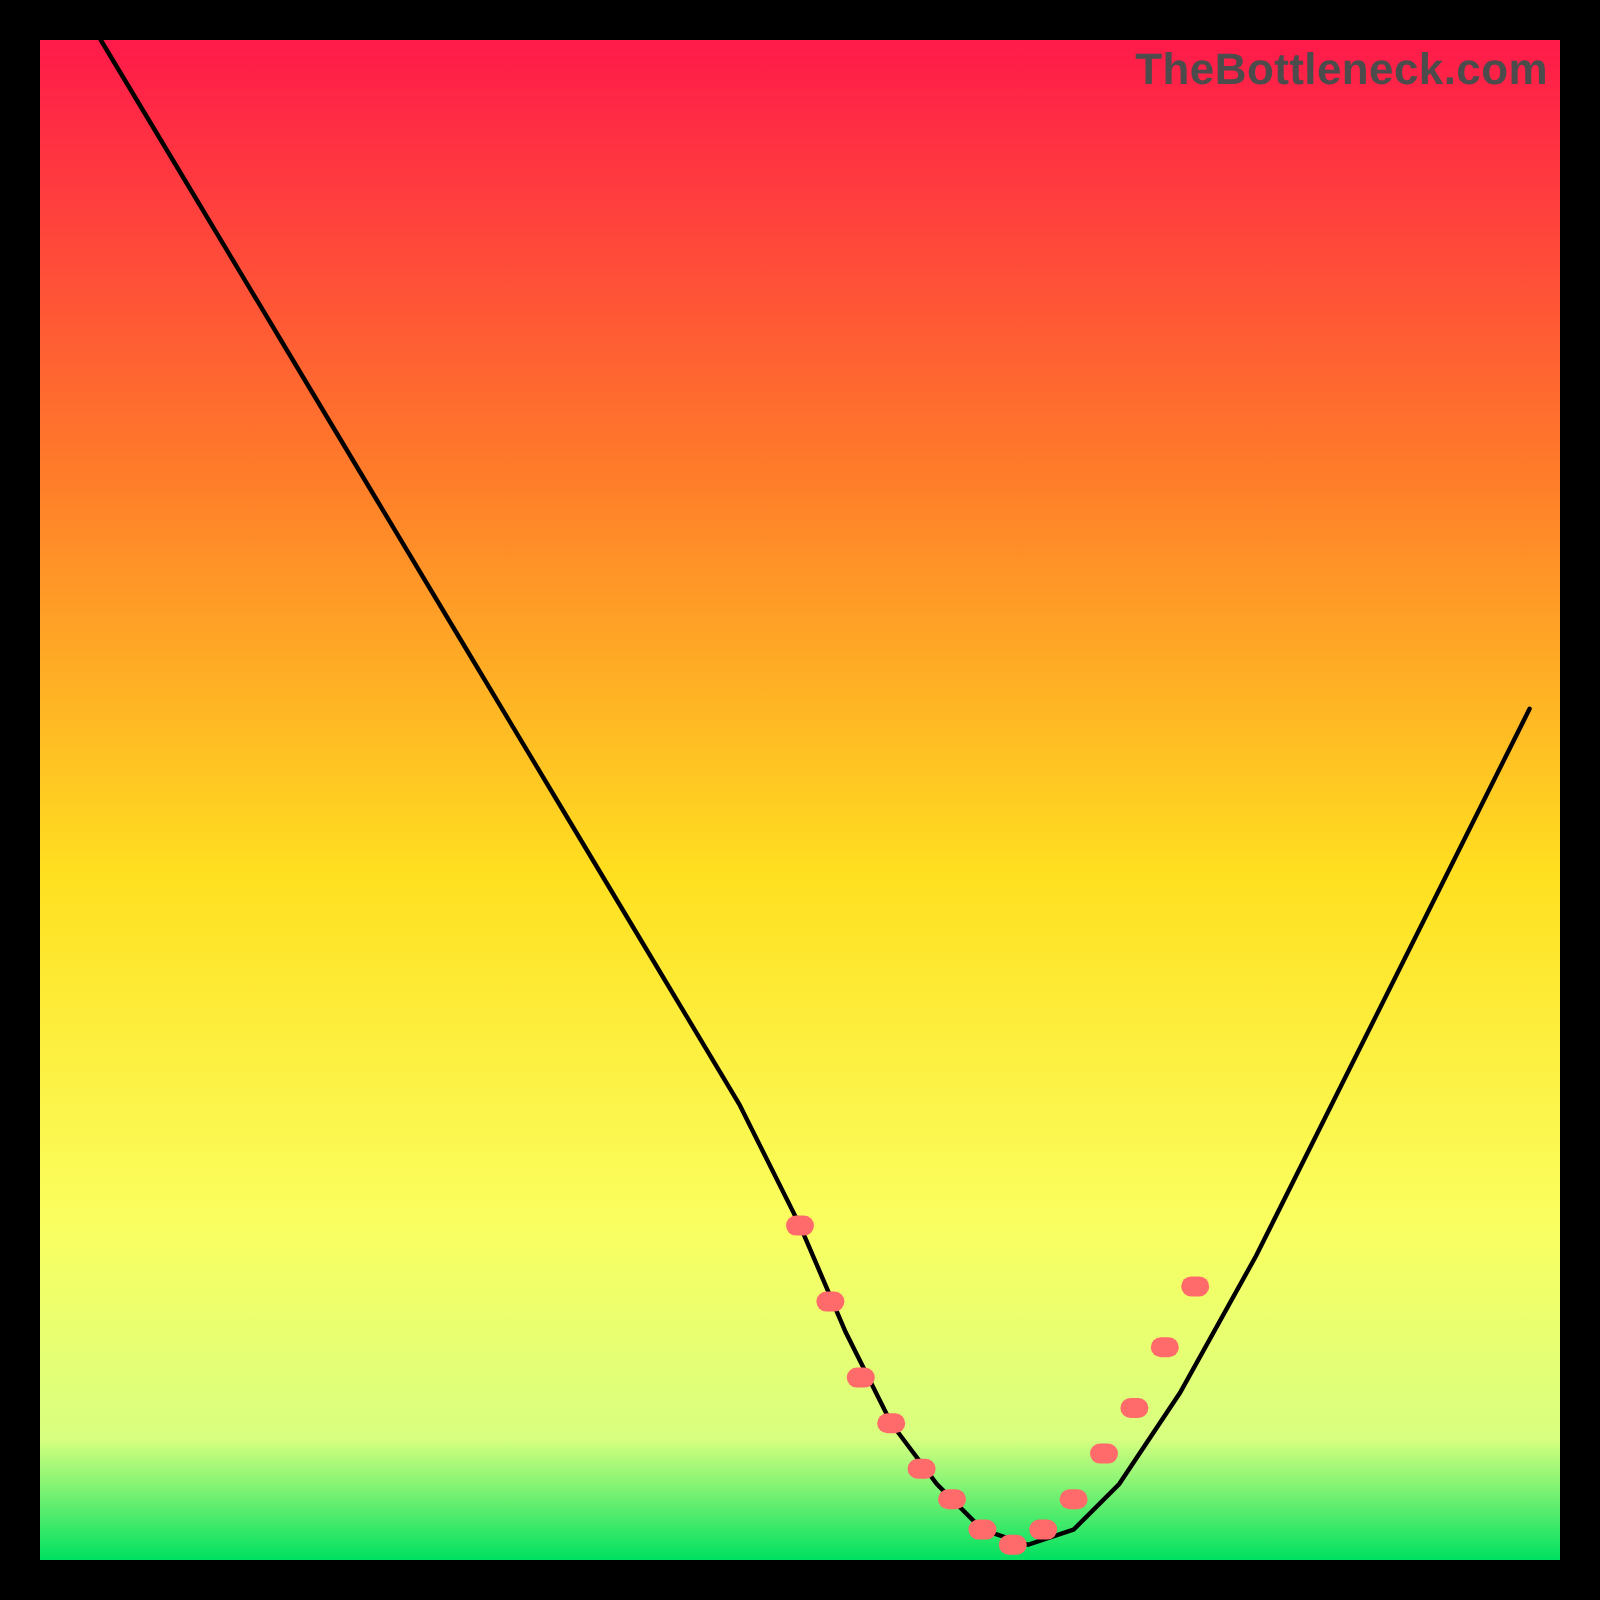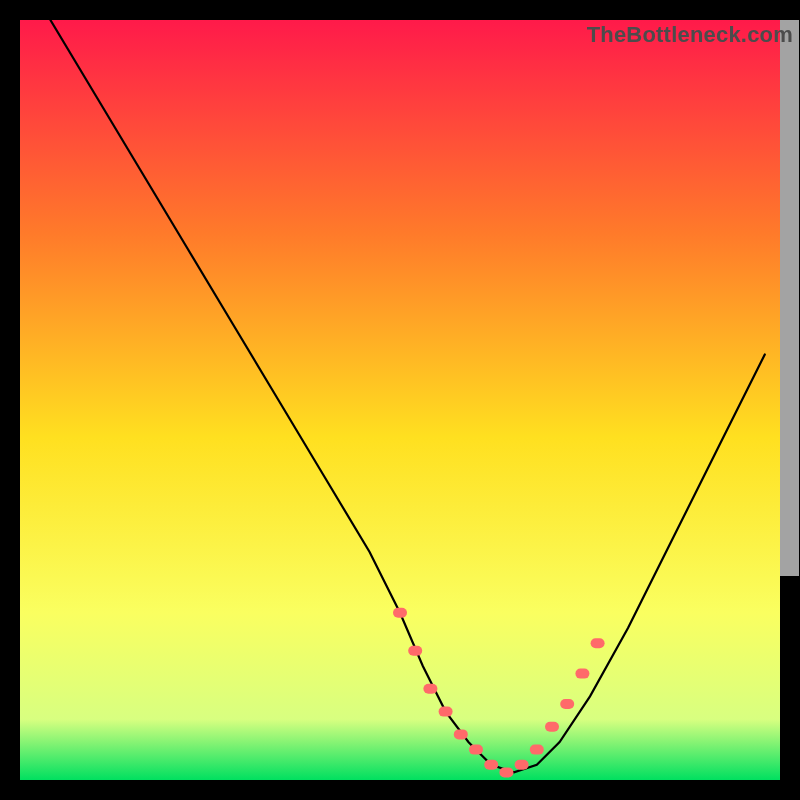--- a/index.html
+++ b/index.html
@@ -10,22 +10,21 @@
     background: #000;
     overflow: hidden;
     font-family: Arial, Helvetica, sans-serif;
   }
   .frame {
     position: absolute;
     left: 20px;
     top: 20px;
     width: 760px;
     height: 556px;
-    background: #a3a3a3;
-    padding-left: 19px;
+    background: #e5e5e5;
   }
   .plot-area {
     position: absolute;
     left: 0;
     top: 0;
     width: 760px;
     height: 760px;
   }
   .watermark {
     position: absolute;

